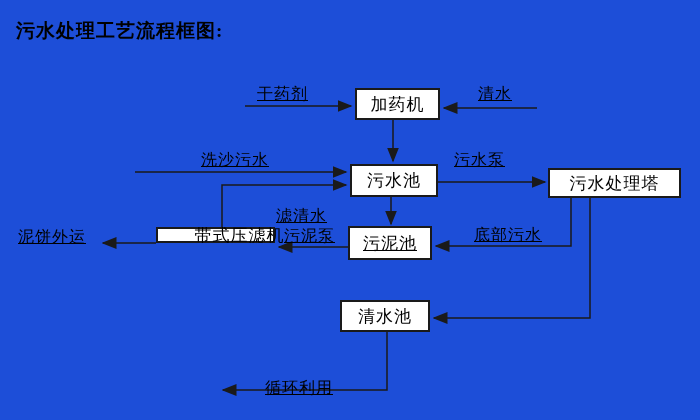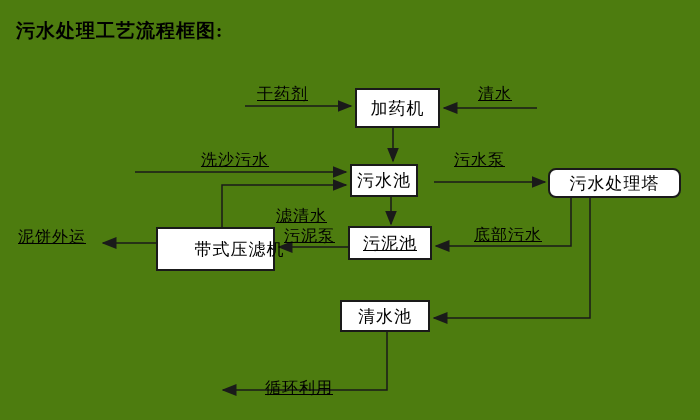--- a/index.html
+++ b/index.html
@@ -4,21 +4,21 @@
 <style>
   html, body {
     margin: 0;
     padding: 0;
     background: #ffffff;
   }
   #stage {
     position: relative;
     width: 700px;
     height: 420px;
-    background: #4d7c0f;
+    background: #1d4ed8;
     font-family: "Liberation Serif", "DejaVu Serif", serif;
     color: #000000;
     overflow: hidden;
   }
   .diagram-title {
     position: absolute;
     left: 16px;
     top: 18px;
     font-size: 19px;
     font-weight: bold;
@@ -93,25 +93,25 @@
 
     <line x1="348" y1="247" x2="279" y2="247" marker-end="url(#arr)"></line>
 
     <line x1="156" y1="243" x2="103" y2="243" marker-end="url(#arr)"></line>
 
     <polyline points="590,198 590,318 434,318" marker-end="url(#arr)"></polyline>
 
     <polyline points="387,332 387,390 223,390" marker-end="url(#arr)"></polyline>
   </svg>
 
-  <div class="node" style="left:355px; top:88px;  width:85px;  height:40px;">加药机</div>
-  <div class="node" style="left:350px; top:164px; width:68px;  height:33px;">污水池</div>
-  <div class="node" style="left:548px; top:168px; width:133px; height:30px;border-radius:8px;">污水处理塔</div>
+  <div class="node" style="left:355px; top:88px;  width:85px;  height:32px;">加药机</div>
+  <div class="node" style="left:350px; top:164px; width:88px;  height:33px;">污水池</div>
+  <div class="node" style="left:548px; top:168px; width:133px; height:30px;">污水处理塔</div>
   <div class="node" style="left:348px; top:226px; width:84px;  height:34px;text-decoration:underline;">污泥池</div>
-  <div class="node" style="left:156px; top:227px; width:119px; height:44px;padding-left:48px;">带式压滤机</div>
+  <div class="node" style="left:156px; top:227px; width:119px; height:16px;padding-left:48px;">带式压滤机</div>
   <div class="node" style="left:340px; top:300px; width:90px;  height:32px;text-align:center;">清水池</div>
 
   <div class="flow-label" style="left:257px; top:84px;">干药剂</div>
   <div class="flow-label" style="left:478px; top:84px;">清水</div>
   <div class="flow-label" style="left:177px; top:150px;margin-left:24px;">洗沙污水</div>
   <div class="flow-label" style="left:454px; top:150px;">污水泵</div>
   <div class="flow-label" style="left:260px; top:206px;margin-left:16px;">滤清水</div>
   <div class="flow-label" style="left:284px; top:226px;">污泥泵</div>
   <div class="flow-label" style="left:474px; top:225px;">底部污水</div>
   <div class="flow-label" style="left:18px;  top:227px;">泥饼外运</div>

